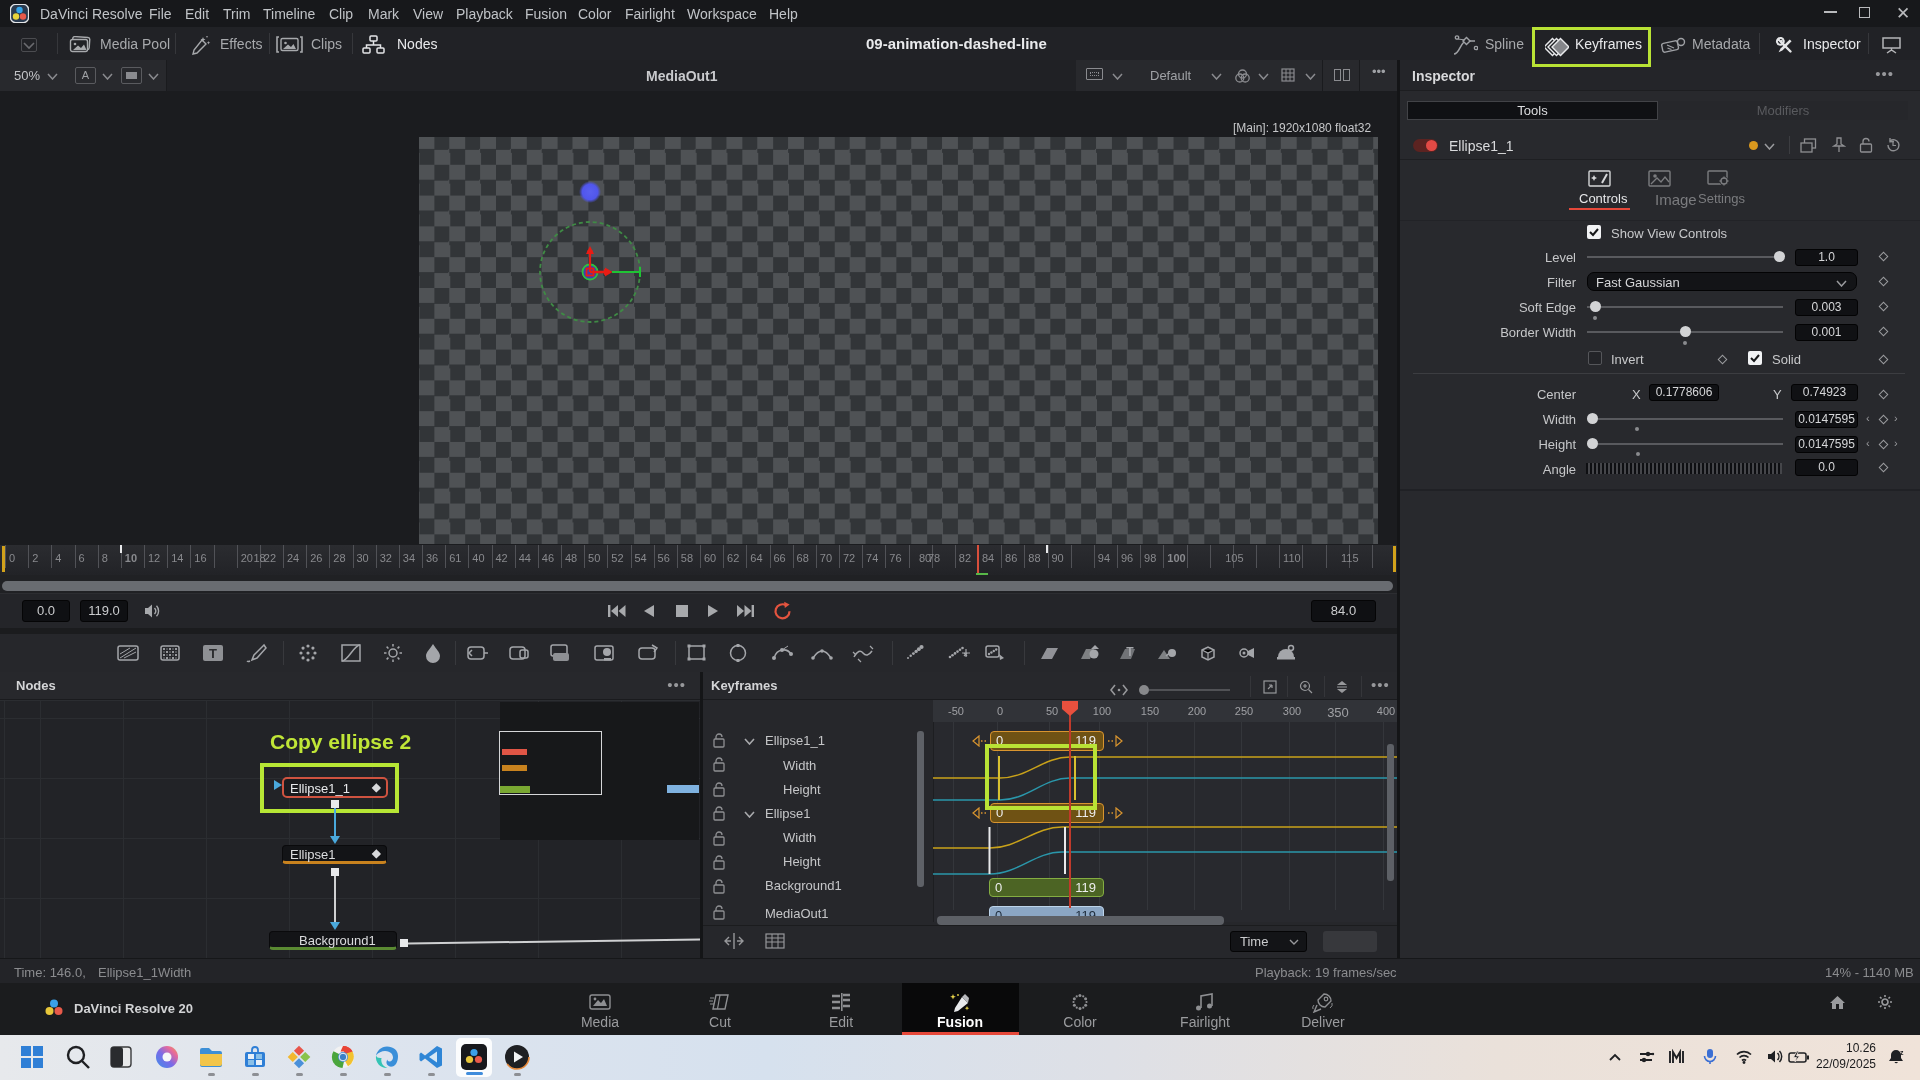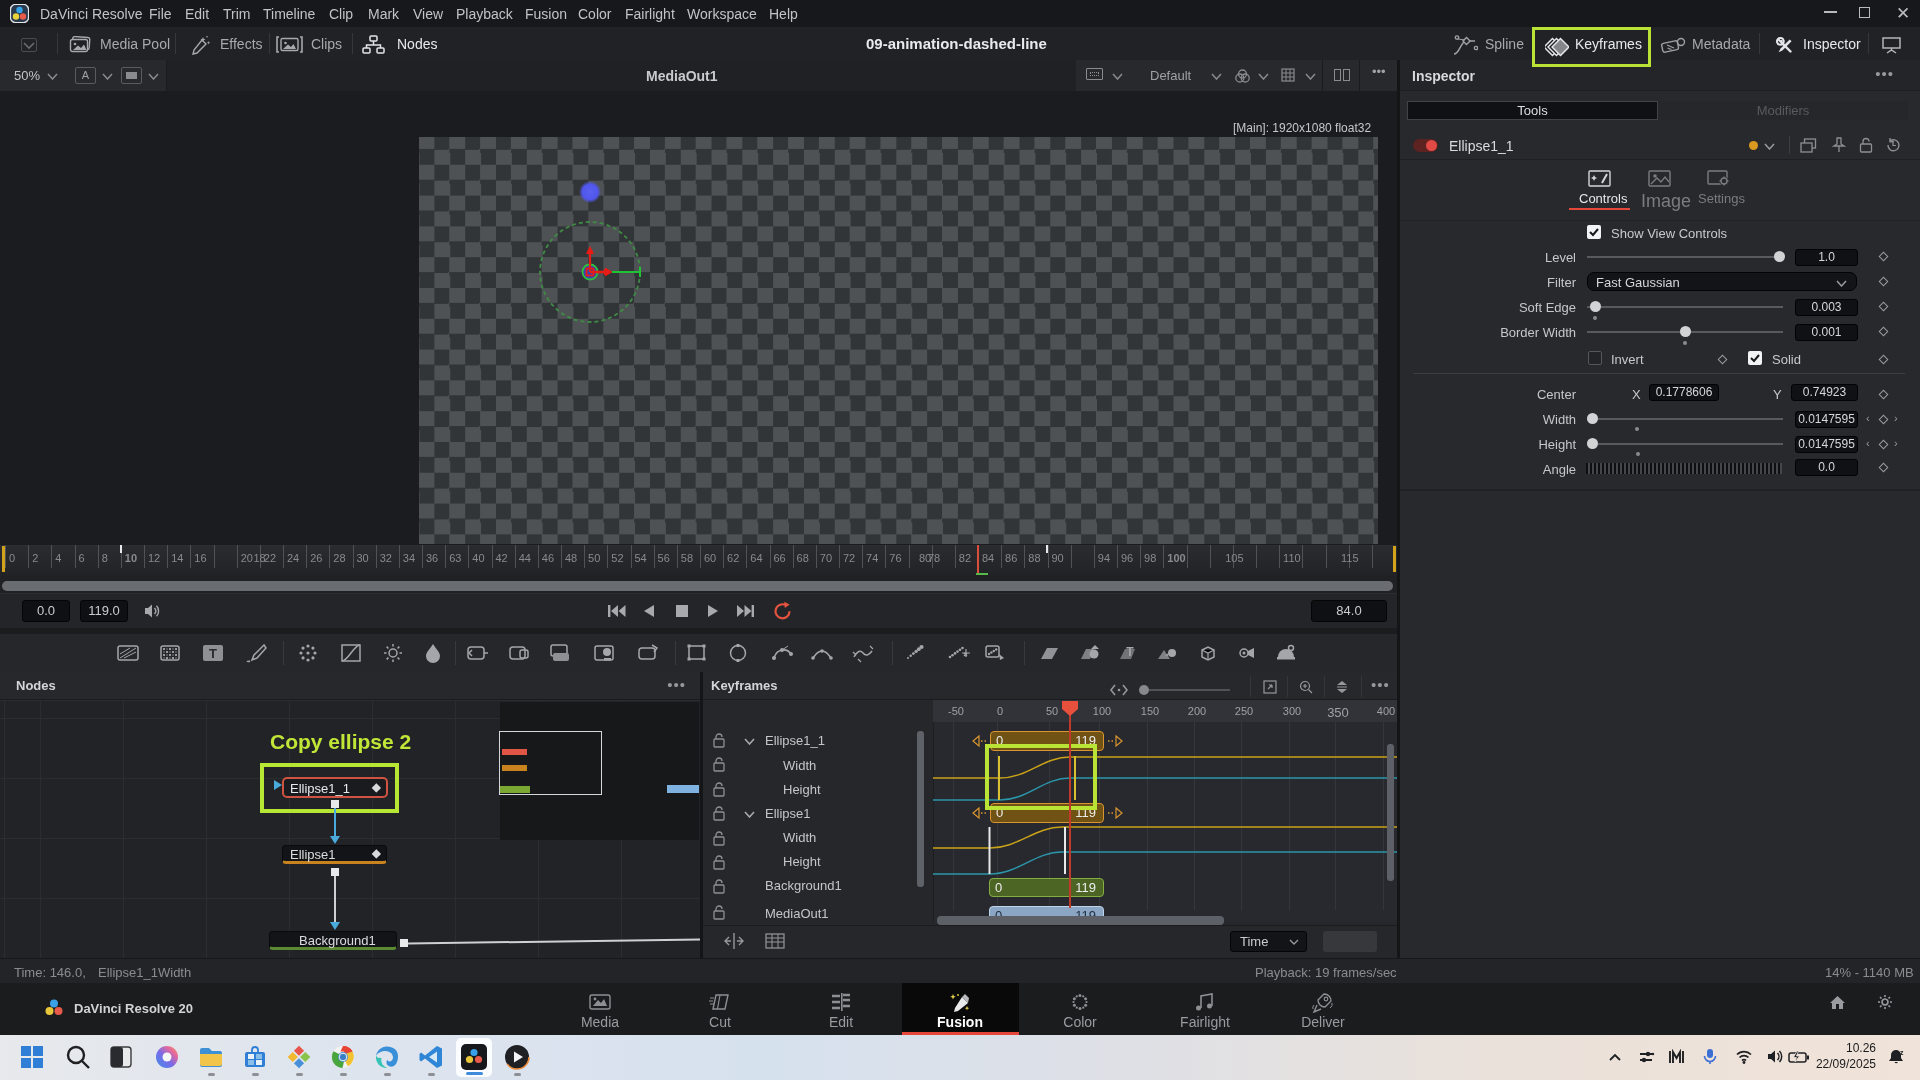--- a/index.html
+++ b/index.html
@@ -343,21 +343,21 @@
     <div class="rnum" style="left:217.5px;margin-left:36px;">18</div>
     <div class="rnum" style="left:240.7px;">20</div>
     <div class="rnum" style="left:263.8px;">22</div>
     <div class="rnum" style="left:287.0px;">24</div>
     <div class="rnum" style="left:310.2px;">26</div>
     <div class="rnum" style="left:333.3px;">28</div>
     <div class="rnum" style="left:356.5px;">30</div>
     <div class="rnum" style="left:379.7px;">32</div>
     <div class="rnum" style="left:402.8px;">34</div>
     <div class="rnum" style="left:426.0px;">36</div>
-    <div class="rnum" style="left:449.2px;">63</div>
+    <div class="rnum" style="left:449.2px;">61</div>
     <div class="rnum" style="left:472.3px;">40</div>
     <div class="rnum" style="left:495.5px;">42</div>
     <div class="rnum" style="left:518.7px;">44</div>
     <div class="rnum" style="left:541.8px;">46</div>
     <div class="rnum" style="left:565.0px;">48</div>
     <div class="rnum" style="left:588.1px;">50</div>
     <div class="rnum" style="left:611.3px;">52</div>
     <div class="rnum" style="left:634.5px;">54</div>
     <div class="rnum" style="left:657.6px;">56</div>
     <div class="rnum" style="left:680.8px;">58</div>
@@ -419,21 +419,21 @@
     </svg>
 <svg style="position:absolute;left:736px;top:10px" width="19" height="14" viewBox="0 0 19 14">
       <path d="M1 1 L8 7 L1 13 Z" fill="#a7a9ac"></path>
       <path d="M8.5 1 L15.5 7 L8.5 13 Z" fill="#a7a9ac"></path>
       <rect x="15.6" y="1" width="2.4" height="12" fill="#a7a9ac"></rect>
     </svg>
 <svg style="position:absolute;left:771px;top:7px" width="23" height="20" viewBox="0 0 23 20">
       <path d="M15 4.2 a7 7 0 1 0 3.5 6" stroke="#e5543f" stroke-width="2.2" fill="none"></path>
       <path d="M13.2 0.8 L18.6 3.4 L13.8 7 Z" fill="#e5543f"></path>
     </svg>
-  <div class="tbox" style="left:1311px;width:76px">84.0</div>
+  <div class="tbox" style="left:1311px;width:65px">84.0</div>
 </div>
 
 <div class="abs" id="strip1"></div>
 
 <div class="abs" id="ftoolbar">
     <div class="ft-sep" style="left:283px"></div>
     <div class="ft-sep" style="left:455px"></div>
     <div class="ft-sep" style="left:675px"></div>
     <div class="ft-sep" style="left:892px"></div>
     <div class="ft-sep" style="left:1024px"></div>
@@ -857,21 +857,21 @@
       <circle cx="7" cy="6" r="1.8" fill="#7b7c7f"></circle>
       <path d="M3 14 L9 8 L13 12 L17 7 L21 12" stroke="#7b7c7f" fill="none" stroke-width="1.3"></path>
     </svg>
     <svg style="position:absolute;left:307px;top:110px" width="25" height="17" viewBox="0 0 25 17">
       <rect x="1" y="1" width="19" height="13" rx="1" stroke="#7b7c7f" fill="none" stroke-width="1.4"></rect>
       <circle cx="17" cy="11" r="4.5" fill="#28292d"></circle>
       <circle cx="17" cy="11" r="3" stroke="#7b7c7f" fill="none" stroke-width="1.3"></circle>
       <path d="M17 6.5 v2 M17 13.5 v2 M12.5 11 h2 M19.5 11 h2" stroke="#7b7c7f" stroke-width="1.3"></path>
     </svg>
     <div style="position:absolute;left:179px;top:131px;font-size:13px;color:#e6e7e9">Controls</div>
-    <div style="position:absolute;left:241px;top:131px;font-size:18px;color:#7b7c7f">Image</div>
+    <div style="position:absolute;left:255px;top:131px;font-size:15px;color:#7b7c7f">Image</div>
     <div style="position:absolute;left:298px;top:131px;font-size:13px;color:#7b7c7f">Settings</div>
     <div style="position:absolute;left:169px;top:148px;width:61px;height:2px;background:#e5483a"></div>
     <div style="position:absolute;left:0px;top:160px;width:520px;height:1px;background:#222327"></div>
     <div style="position:absolute;left:187px;top:165px;width:14px;height:14px;background:#f2f3f5;border-radius:2px"><svg width="14" height="14" viewBox="0 0 14 14">
         <path d="M3 7 L6 10 L11 4" stroke="#17181a" stroke-width="2" fill="none"></path>
       </svg></div>
     <div style="position:absolute;left:211px;top:166px;font-size:13px;color:#c8c9cb">Show View Controls</div>
     <div class="ilabel" style="right:344px;top:190px">Level</div>
     <div class="islider" style="left:187px;top:196px;width:196px"></div>
     <div class="iknob" style="left:374px;top:191px"></div>

